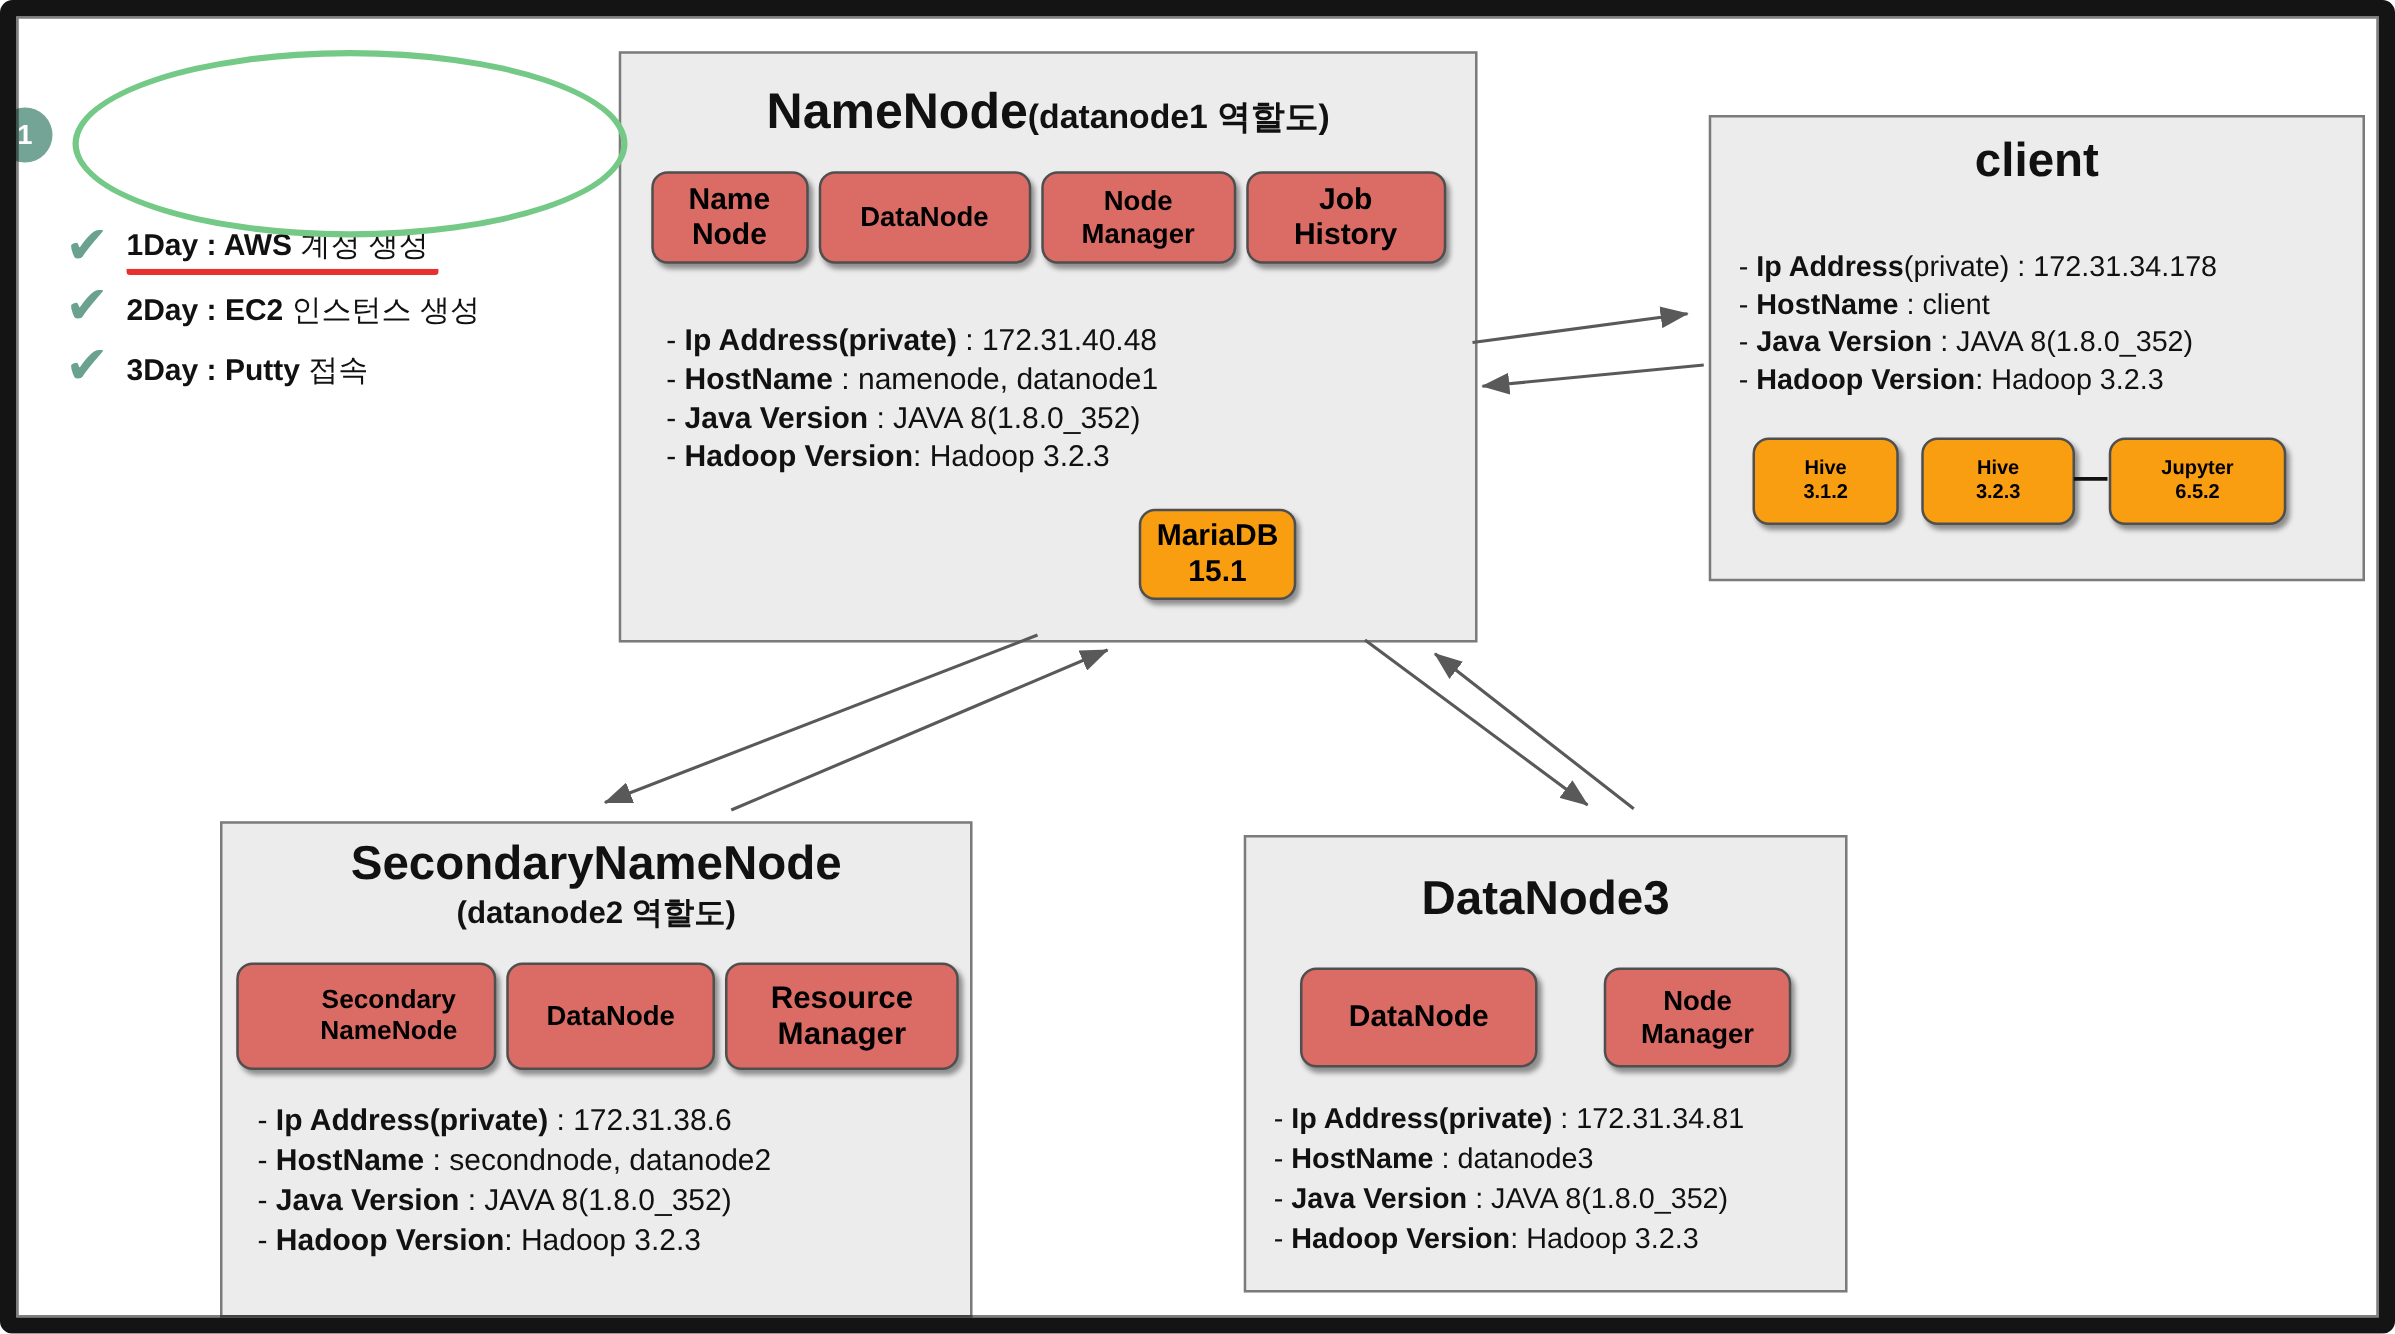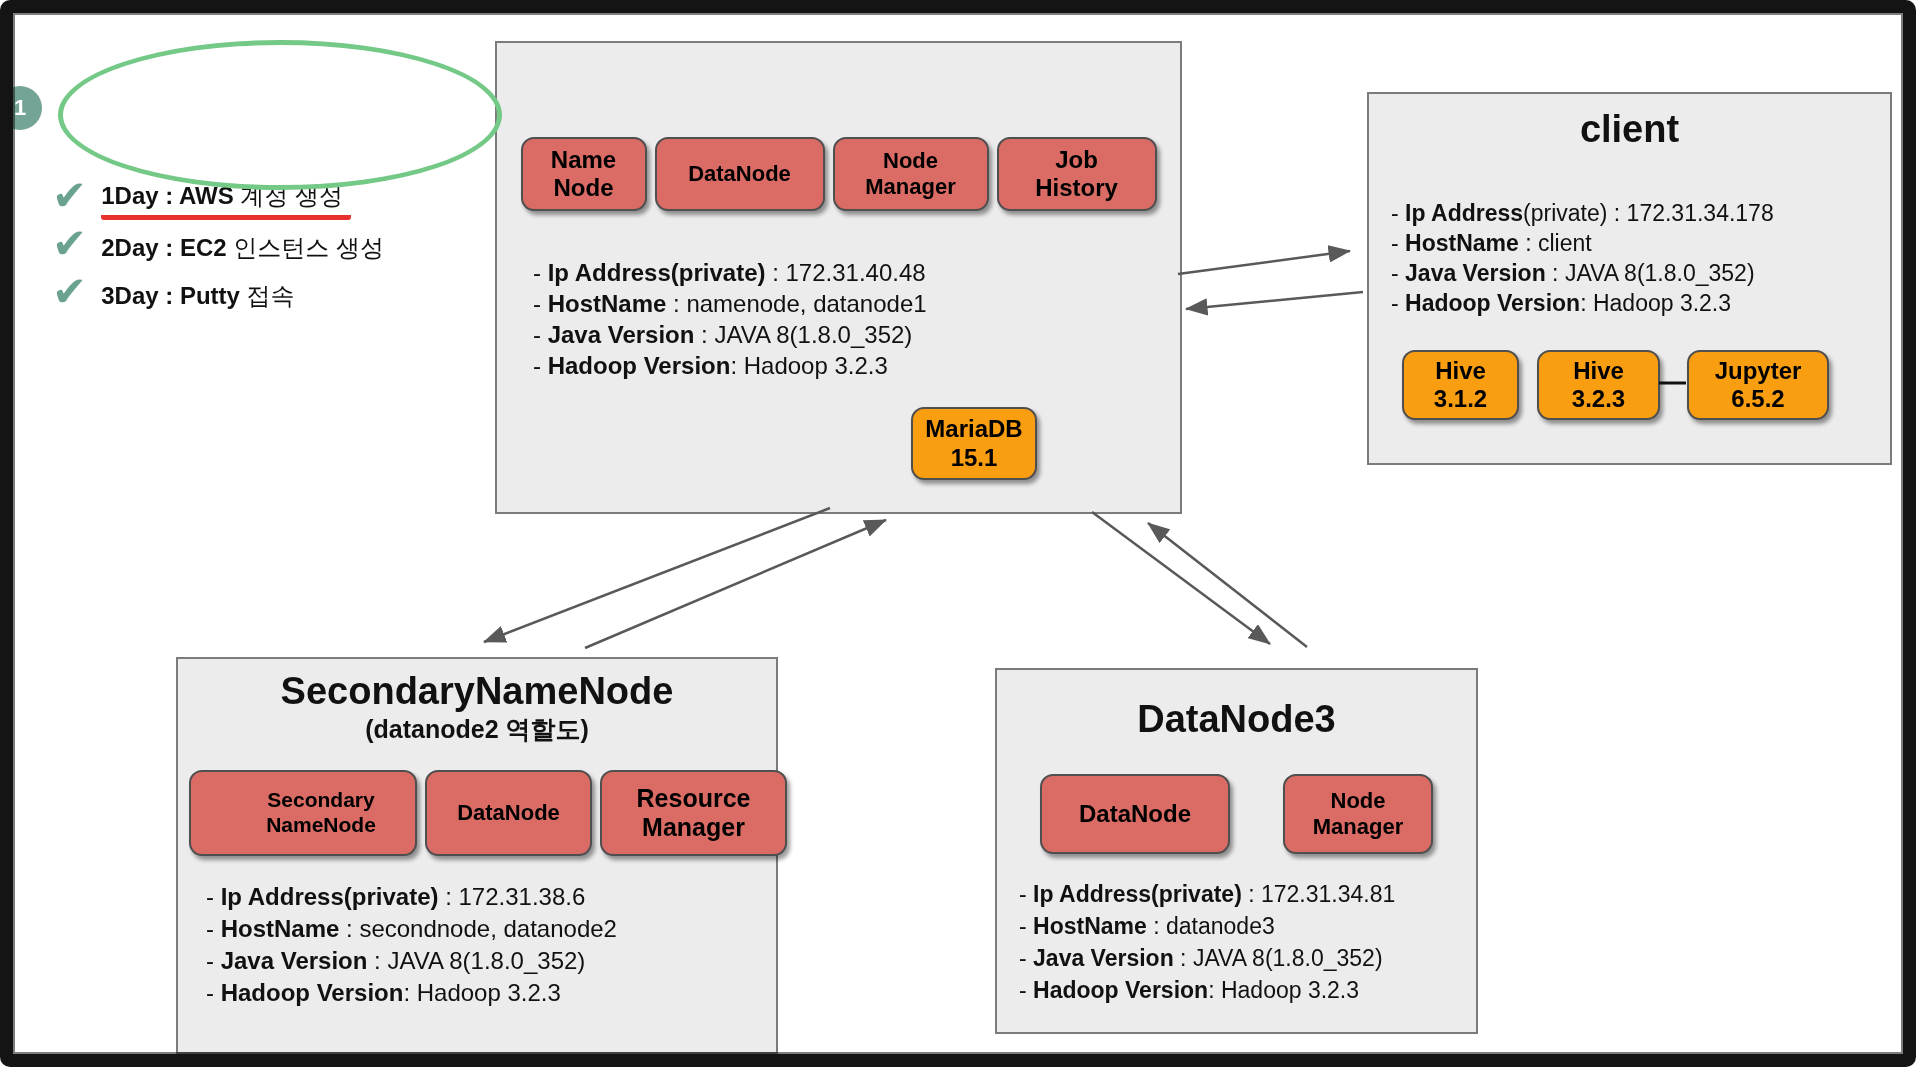--- a/index.html
+++ b/index.html
@@ -49,26 +49,26 @@
   .badge.red{background:var(--red-badge);}
   .badge.orange{background:var(--orange-badge);}
   #node-namenode .badges{top:94px;left:0;right:0;height:74px;justify-content:center;gap:8px;}
   #node-namenode .badges .badge:nth-child(1){width:126px;font-size:24px;}
   #node-namenode .badges .badge:nth-child(2){width:170px;font-size:22px;}
   #node-namenode .badges .badge:nth-child(3){width:156px;font-size:22px;}
   #node-namenode .badges .badge:nth-child(4){width:160px;font-size:24px;}
   #node-namenode .db-badge{top:364px;left:271px;height:73px;}
   #node-namenode .db-badge .badge{width:160px;font-size:24px;}
   #node-client .badges{top:256px;left:33px;height:70px;gap:18px;}
-  #node-client .badges .badge{font-size:24px;}
+  #node-client .badges .badge{font-size:16px;}
   #node-client .badges .badge:nth-child(1){width:117px;}
   #node-client .badges .badge:nth-child(2){width:123px;}
   #node-client .badges .badge:nth-child(3){width:142px;margin-left:9px;}
   #node-secondary .badges{top:111px;left:11px;height:86px;gap:8px;}
-  #node-secondary .badges .badge:nth-child(1){width:228px;font-size:21px;padding-left:36px;}
+  #node-secondary .badges .badge:nth-child(1){width:208px;font-size:21px;padding-left:36px;}
   #node-secondary .badges .badge:nth-child(2){width:167px;font-size:22px;}
   #node-secondary .badges .badge:nth-child(3){width:187px;font-size:25px;}
   #node-datanode3 .badges{top:104px;left:43px;height:80px;gap:53px;}
   #node-datanode3 .badges .badge:nth-child(1){width:190px;font-size:24px;}
   #node-datanode3 .badges .badge:nth-child(2){width:150px;font-size:22px;}
   
   .info{position:absolute;color:#111;}
   .info .line{white-space:nowrap;}
   .info b{font-weight:700;}
   #node-namenode .info{left:36px;top:214px;font-size:24px;line-height:31px;}
@@ -112,20 +112,23 @@
         <span class="check">✔</span>
         <span class="check-label"><b>2Day : EC2</b> 인스턴스 생성</span>
       </div>
       <div class="check-row">
         <span class="check">✔</span>
         <span class="check-label"><b>3Day : Putty</b> 접속</span>
       </div>
     </div>
 
   <div class="node-box" id="node-namenode">
+    <div class="node-title">
+      <span>NameNode</span><span class="suffix">(datanode1 역할도)</span>
+    </div>
     <div class="badges">
         <div class="badge red">
           <span>Name</span>
           <span>Node</span>
         </div>
         <div class="badge red">
           <span>DataNode</span>
         </div>
         <div class="badge red">
           <span>Node</span>

